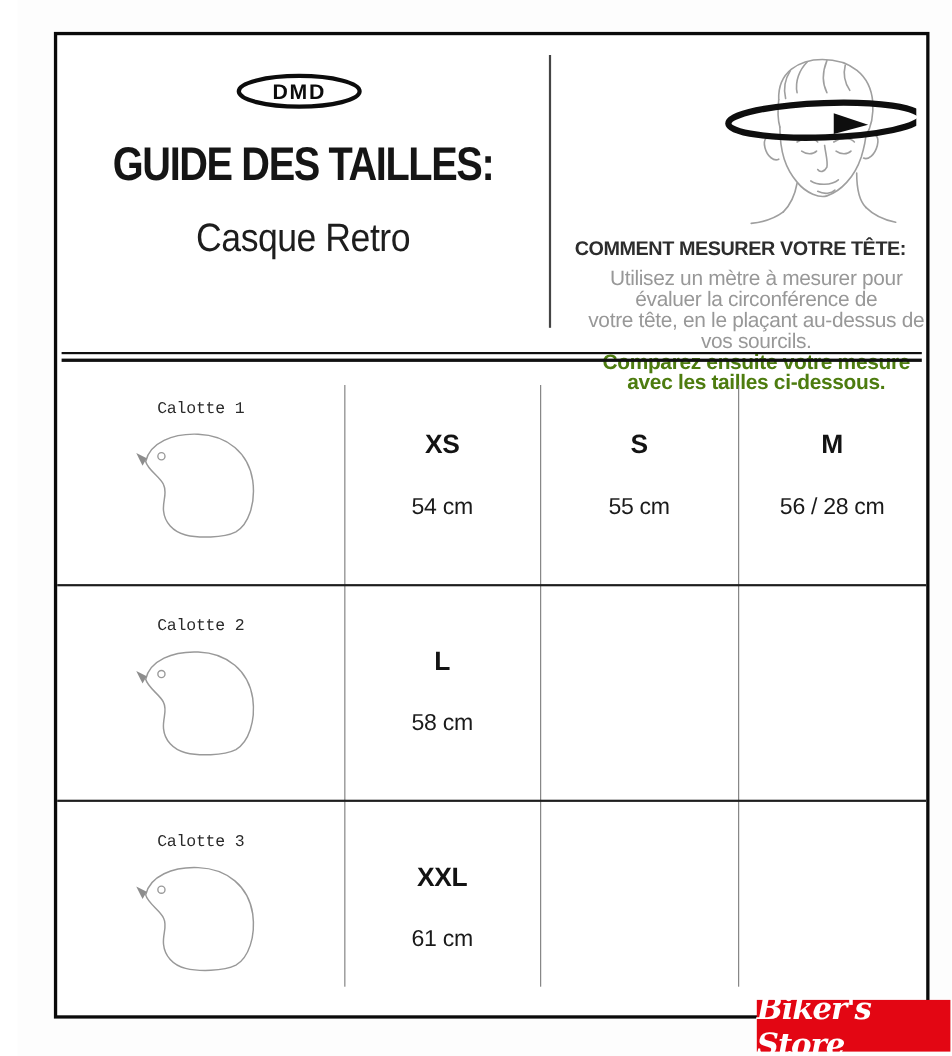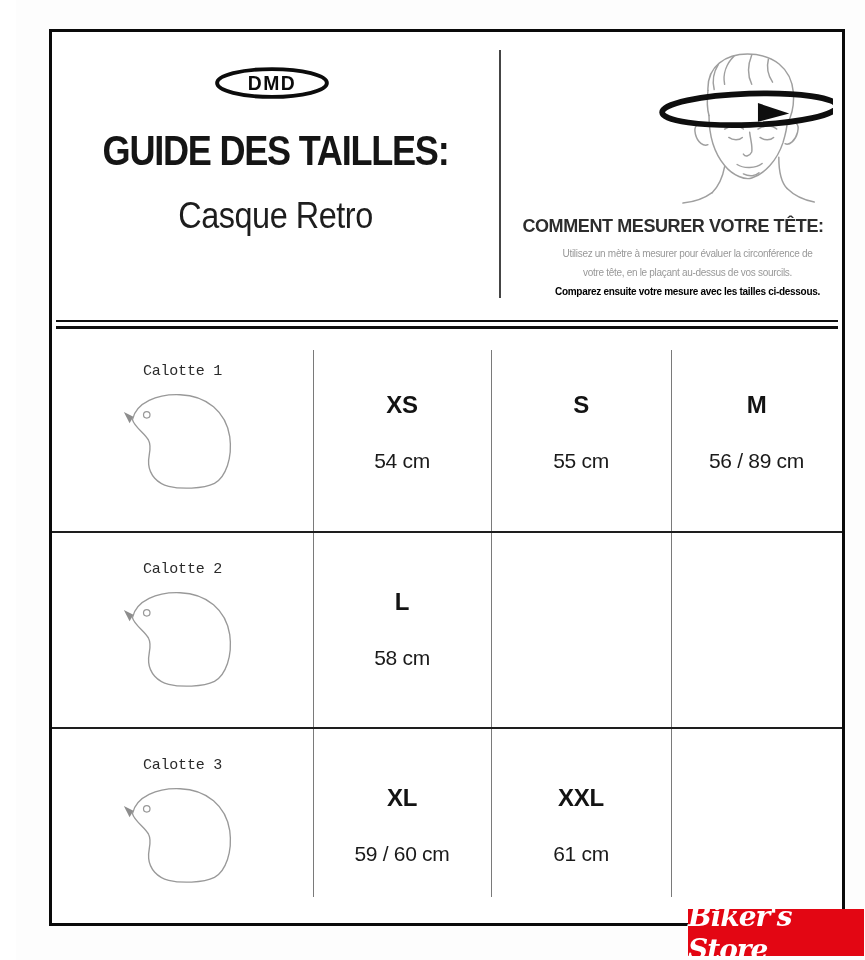--- a/index.html
+++ b/index.html
@@ -26,22 +26,22 @@
     position:absolute;left:0;top:163px;width:447px;margin:0;
     text-align:center;font-size:36px;font-weight:400;color:#1d1d1d;
     letter-spacing:-.5px;transform:scaleX(.9);
   }
   .vdivider{position:absolute;left:447px;top:18px;width:2px;height:248px;background:#454545;}
 
   
   .head-illustration{position:absolute;left:583px;top:16px;width:198px;height:158px;}
   .measure-block{position:absolute;left:450px;top:184px;width:342px;text-align:center;}
   .measure-heading{margin:0 0 7px;font-size:18px;font-weight:bold;color:#2d2d2d;letter-spacing:-.4px;text-align:center;}
-  .measure-line{margin:0;font-size:10px;line-height:19px;color:#989898;letter-spacing:-.3px;padding-left:29px;}
-  .measure-line.bold{font-weight:bold;color:#000000;}
+  .measure-line{margin:0;font-size:19px;line-height:19px;color:#989898;letter-spacing:-.3px;padding-left:29px;}
+  .measure-line.bold{font-weight:bold;color:#4d7c0f;}
 
   
   .double-rule{position:absolute;left:4px;right:4px;top:288px;}
   .double-rule .r1{height:2px;background:#101010;}
   .double-rule .r2{height:3px;background:#101010;margin-top:4px;}
 
   
   .size-table{
     position:absolute;left:0;top:301px;width:790px;height:590px;
     display:grid;grid-template-columns:261px 178px 180px 171px;
@@ -154,21 +154,21 @@
         <div class="size-cell">
           <div class="size-label">XS</div>
           <div class="size-measure">54 cm</div>
         </div>
         <div class="size-cell">
           <div class="size-label">S</div>
           <div class="size-measure">55 cm</div>
         </div>
         <div class="size-cell">
           <div class="size-label">M</div>
-          <div class="size-measure">56 / 89 cm</div>
+          <div class="size-measure">56 / 28 cm</div>
         </div>
 
         <div class="shell-cell">
           <div class="shell-label">Calotte 2</div>
           <svg class="helmet" viewBox="0 0 130 105">
             <path d="M12,30 C16,12 38,3 62,4 C90,5 110,22 114,48 C117,70 110,90 98,97 C86,103 62,103 50,100 C38,97 30,88 29,77 C28,67 33,60 29,52 C26,45 14,38 12,30 Z" fill="none" stroke="#999999" stroke-width="1.4"></path>
             <polygon points="13,27 3,22 9,34" fill="#8d8d8d"></polygon>
             <circle cx="27" cy="25" r="3.4" fill="none" stroke="#999999" stroke-width="1.3"></circle>
           </svg>
         </div>
@@ -187,24 +187,20 @@
 
         <div class="shell-cell">
           <div class="shell-label">Calotte 3</div>
           <svg class="helmet" viewBox="0 0 130 105">
             <path d="M12,30 C16,12 38,3 62,4 C90,5 110,22 114,48 C117,70 110,90 98,97 C86,103 62,103 50,100 C38,97 30,88 29,77 C28,67 33,60 29,52 C26,45 14,38 12,30 Z" fill="none" stroke="#999999" stroke-width="1.4"></path>
             <polygon points="13,27 3,22 9,34" fill="#8d8d8d"></polygon>
             <circle cx="27" cy="25" r="3.4" fill="none" stroke="#999999" stroke-width="1.3"></circle>
           </svg>
         </div>
         <div class="size-cell">
-          <div class="size-label">XL</div>
-          <div class="size-measure">59 / 60 cm</div>
-        </div>
-        <div class="size-cell">
           <div class="size-label">XXL</div>
           <div class="size-measure">61 cm</div>
         </div>
         <div class="size-cell">
           <div class="size-label"></div>
           <div class="size-measure"></div>
         </div>
 
       </div>
     </div>

